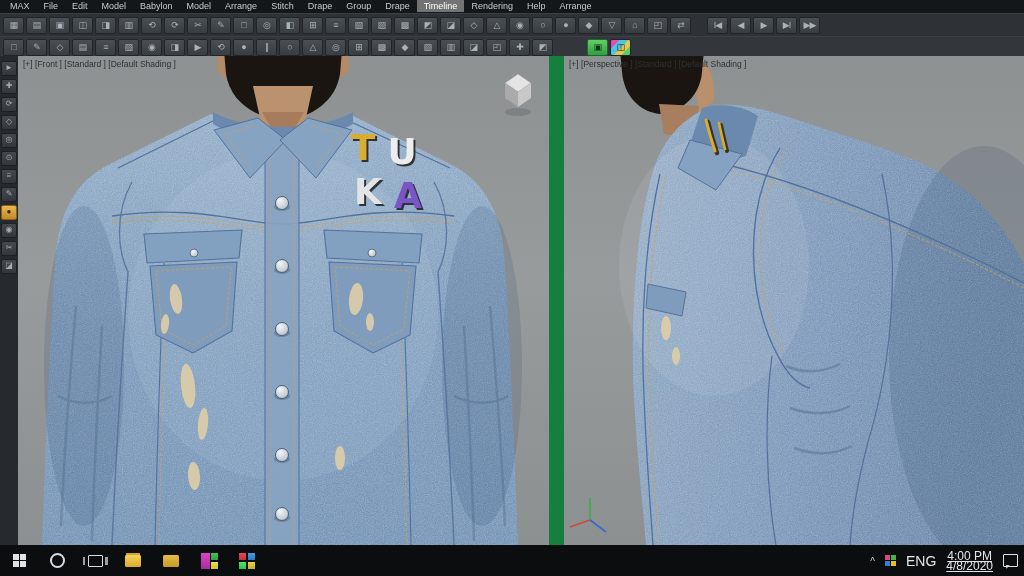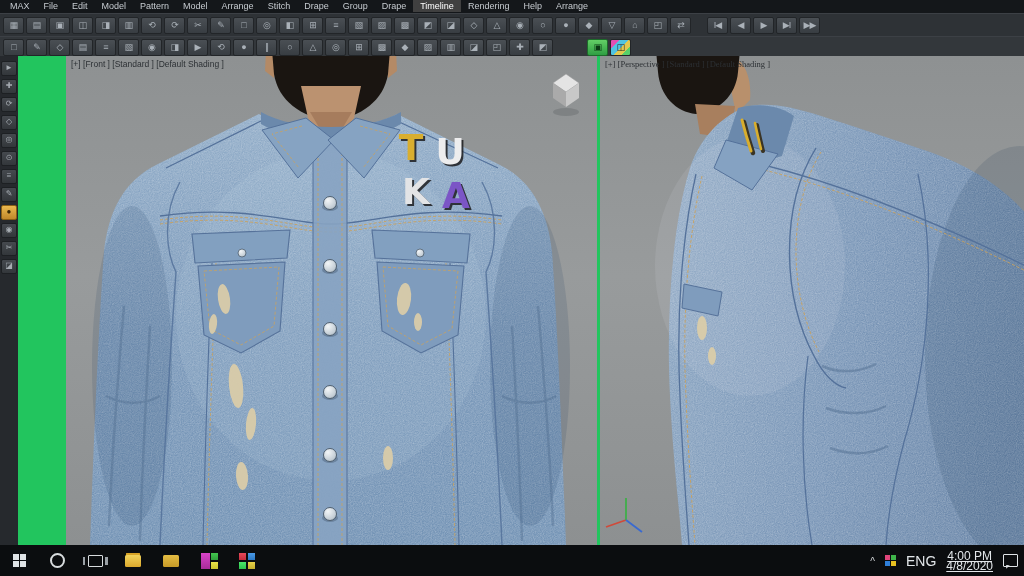--- a/index.html
+++ b/index.html
@@ -3,21 +3,21 @@
 <meta charset="utf-8">
 <style>
   html,body{margin:0;padding:0;width:1024px;height:576px;overflow:hidden;background:#17191c;
     font-family:"Liberation Sans",sans-serif;-webkit-font-smoothing:antialiased;}
   .stage{position:relative;width:1024px;height:576px;background:#17191c;}
 
   
   .menu-bar{position:absolute;top:0;left:0;right:0;height:15px;background:#14171a;
     display:flex;align-items:flex-start;padding-left:3px;font-size:9px;color:#c6cbd0;}
   .mi{padding:1px 7px;white-space:nowrap;cursor:default;}
-  .mi.hl{background:#404040;color:#fff;}
+  .mi.hl{background:#737373;color:#fff;}
 
   
   .toolbar{position:absolute;left:0;right:0;display:flex;align-items:center;background:#2e3236;
     border-top:1px solid #3c4045;border-bottom:1px solid #222528;}
   .toolbar.t1{top:13px;height:22px;}
   .toolbar.t2{top:36px;height:20px;background:#33373b;}
   .icons{display:flex;align-items:center;gap:2px;padding-left:3px;}
   .ti{flex:0 0 auto;width:19px;height:15px;border:1px solid #222528;border-radius:2px;
     background:linear-gradient(#4a4f54,#383d42);color:#aab1b8;font-size:9px;line-height:14px;
     text-align:center;overflow:hidden;letter-spacing:-1px;}
@@ -27,25 +27,25 @@
   .accents{display:flex;align-items:center;gap:2px;margin-left:34px;}
 
   
   .side-toolbar{position:absolute;left:0;top:56px;bottom:31px;width:18px;background:#26292d;
     display:flex;flex-direction:column;align-items:center;gap:3px;padding-top:5px;box-sizing:border-box;}
   .si{flex:0 0 auto;width:14px;height:13px;border:1px solid #1d2023;border-radius:2px;
     background:linear-gradient(#45494e,#33373b);color:#a6acb2;font-size:8px;line-height:12px;text-align:center;}
   .si.active{background:linear-gradient(#eab84e,#c1882b);color:#3a2a08;border-color:#8a5f15;}
 
   
-  .workspace{position:absolute;left:18px;right:0;top:56px;bottom:31px;display:flex;gap:3px;background:#22c55e;padding-left:48px;}
+  .workspace{position:absolute;left:18px;right:0;top:56px;bottom:31px;display:flex;gap:15px;background:#15803d;}
   .viewport{position:relative;overflow:hidden;
     background:linear-gradient(180deg,#8e9192 0%,#989b9c 45%,#8d9091 100%);}
   .vp-left{flex:0 0 531px;}
-  .vp-right{flex:1;font-family:Liberation Serif, serif;}
+  .vp-right{flex:1;}
   .vp-label{position:absolute;top:3px;left:5px;font-size:8.5px;color:#2c3034;z-index:4;white-space:nowrap;}
   .vp-canvas{position:absolute;top:0;left:0;}
 
   
   .taskbar{position:absolute;left:0;right:0;bottom:0;height:31px;background:#0b0d0f;
     display:flex;align-items:center;z-index:10;}
   .tb-btn{width:38px;height:31px;display:flex;align-items:center;justify-content:center;flex:0 0 auto;}
   .winlogo{width:13px;height:13px;display:grid;grid-template-columns:6px 6px;grid-template-rows:6px 6px;gap:1px;}
   .winlogo i{background:#dfe3e6;}
   .search-o{width:11px;height:11px;border:2px solid #d8dcde;border-radius:50%;}
@@ -84,21 +84,21 @@
 </head>
 <body>
 
 <div class="stage">
 
   <div class="menu-bar">
       <span class="mi">MAX</span>
       <span class="mi">File</span>
       <span class="mi">Edit</span>
       <span class="mi">Model</span>
-      <span class="mi">Pattern</span>
+      <span class="mi">Babylon</span>
       <span class="mi">Model</span>
       <span class="mi">Arrange</span>
       <span class="mi">Stitch</span>
       <span class="mi">Drape</span>
       <span class="mi">Group</span>
       <span class="mi">Drape</span>
       <span class="mi hl">Timeline</span>
       <span class="mi">Rendering</span>
       <span class="mi">Help</span>
       <span class="mi">Arrange</span>

